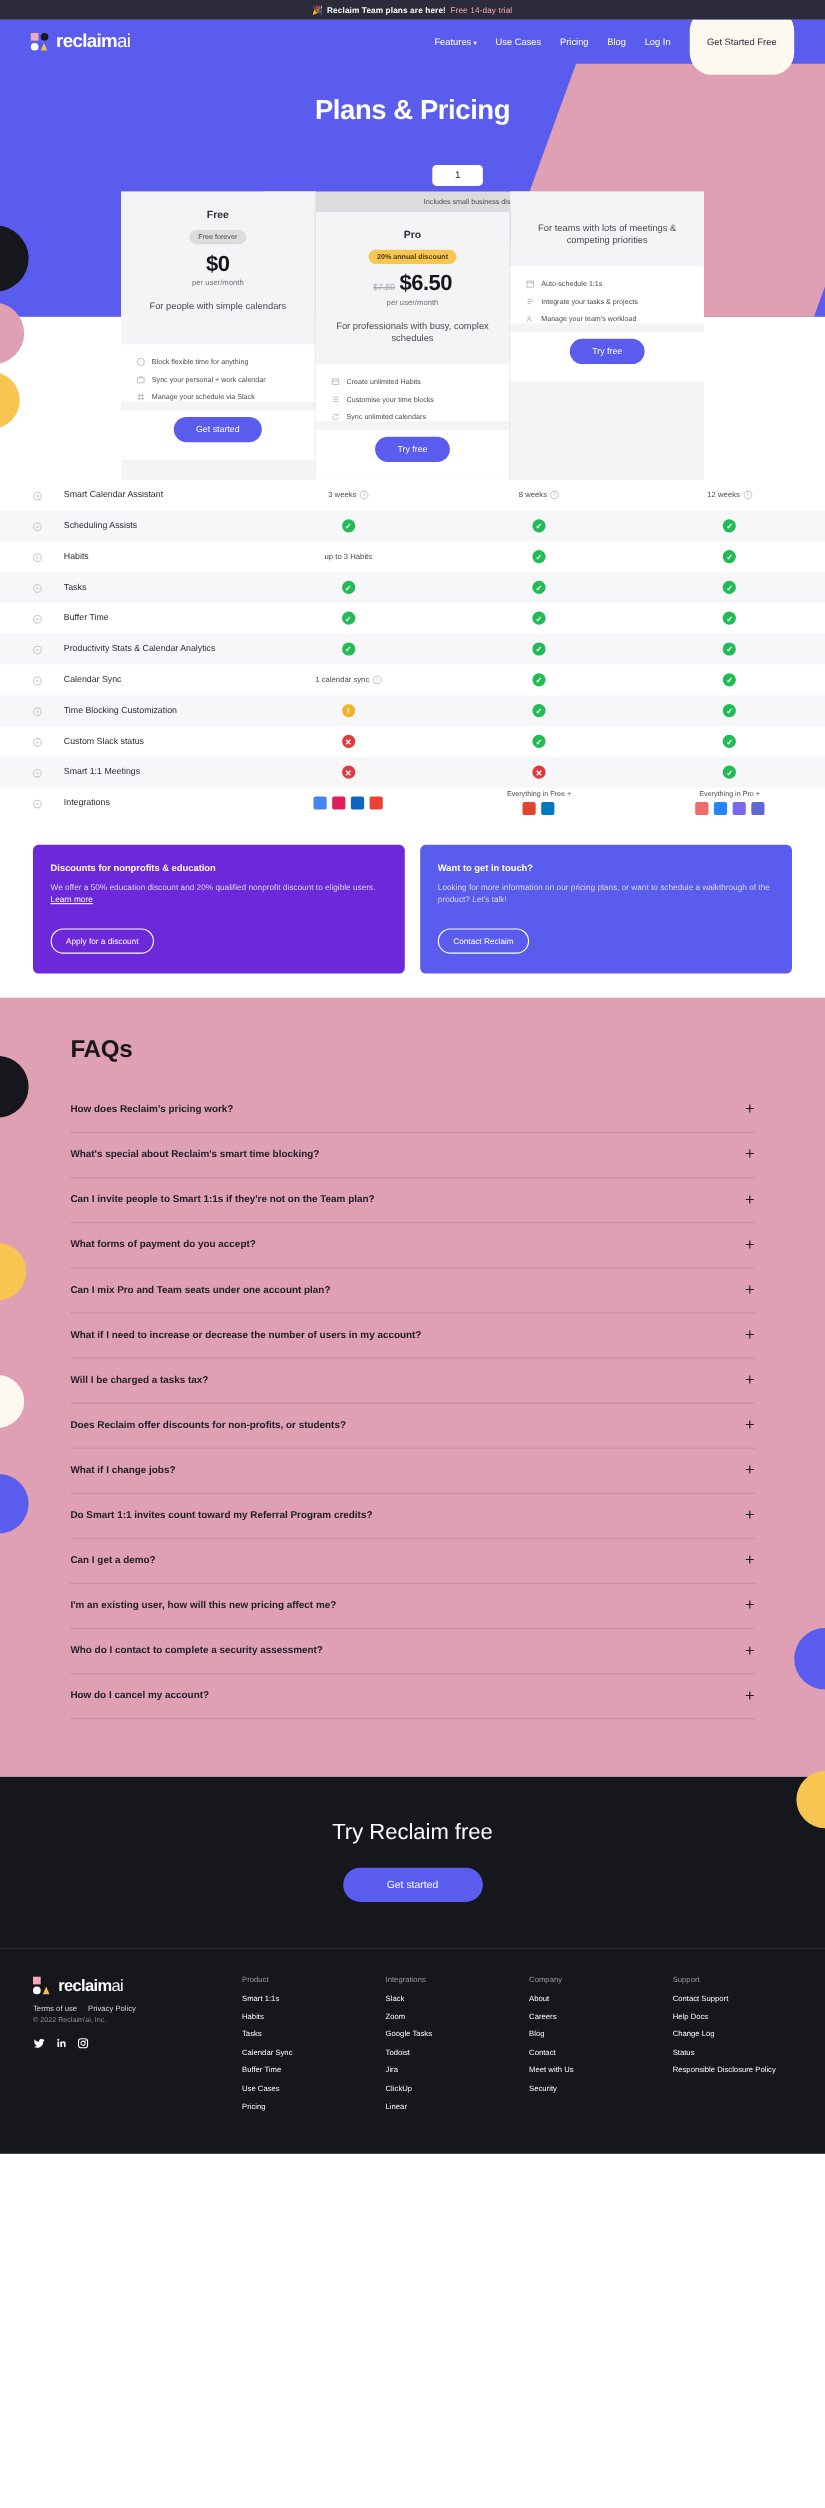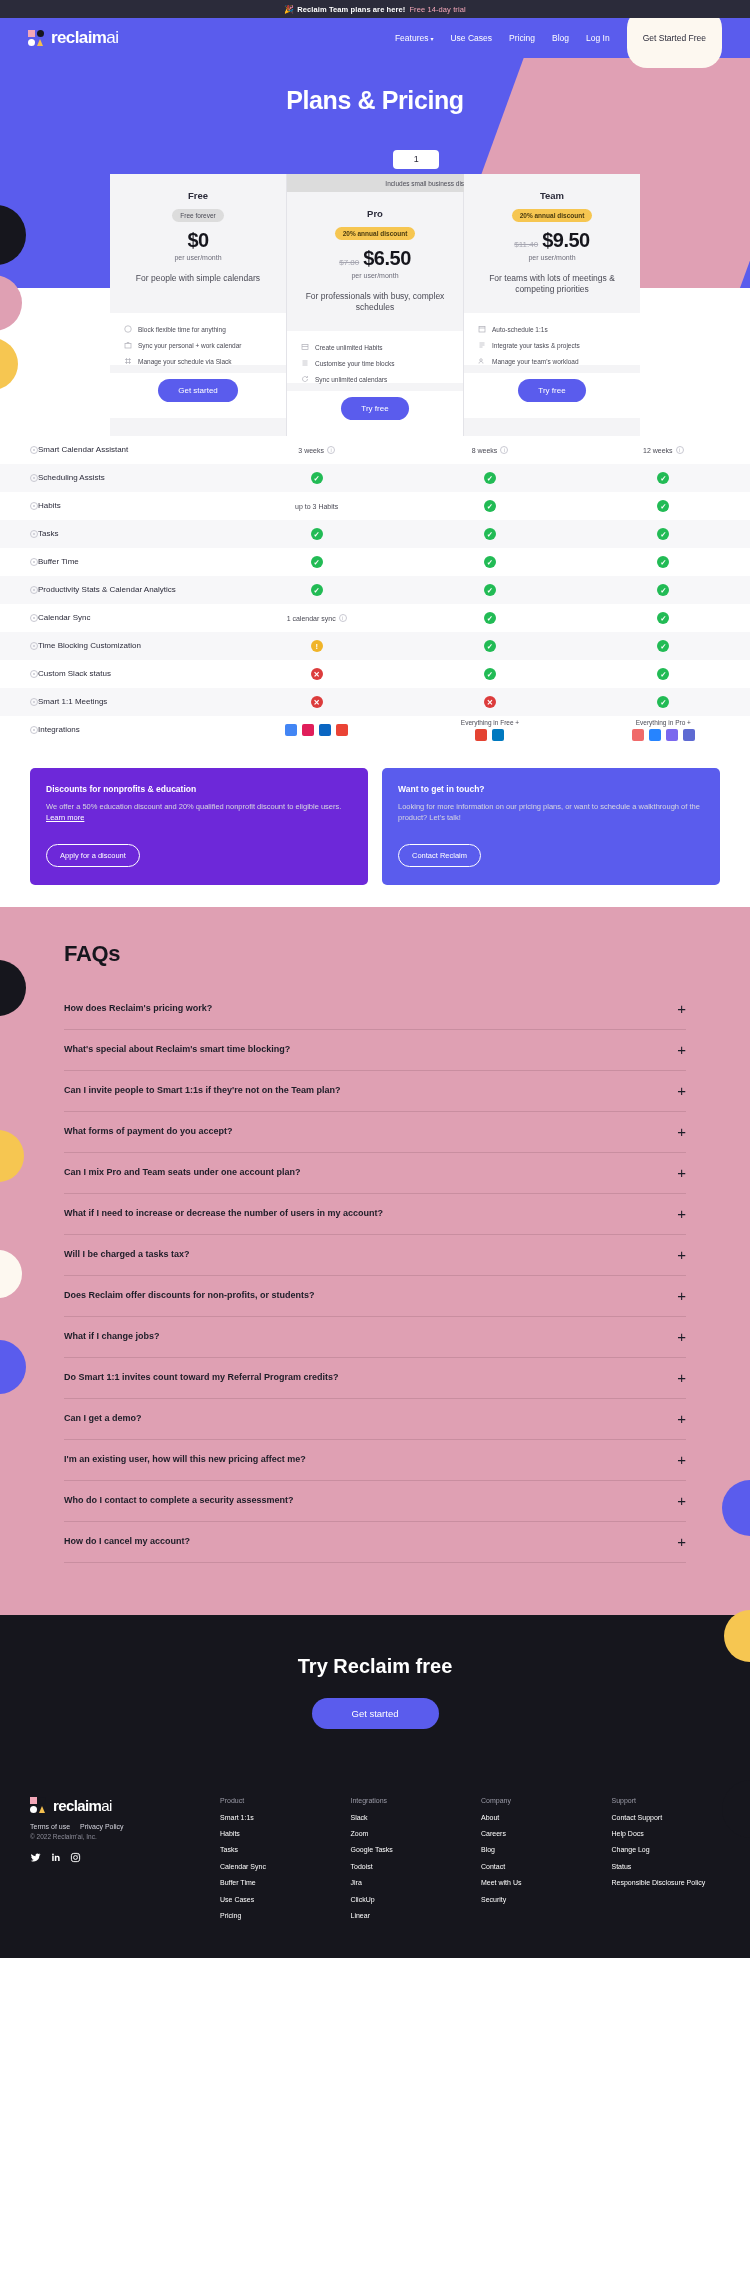--- a/index.html
+++ b/index.html
@@ -99,21 +99,21 @@
   .card-btn-wrap { background:#fff; margin:0 -10px; padding:6px 0 16px; text-align:center; }
   .card-btn {
     background:#5a5ced; color:#fff; border:none; border-radius:20px;
     font-family:inherit; font-size:8px; font-weight:500; padding:7px 20px; cursor:pointer;
   }
 
   
   .cmp { margin-top:0; }
   .cmp-row { display:flex; align-items:center; min-height:28px; }
   .cmp-row.alt { background:#f7f7f9; }
-  .cmp-name { width:230px; display:flex; align-items:center; gap:0; padding:6px 0 6px 30px; }
+  .cmp-name { width:230px; display:flex; align-items:flex-end; gap:20px; padding:6px 0 6px 30px; }
   .cmp-name .nm { font-size:8px; color:#2b2b3a; line-height:1.3; }
   .circ { width:8px; height:8px; border-radius:50%; border:1px solid #c9c9d2; flex:none; position:relative;}
   .circ:after{content:"";position:absolute;left:2px;top:2px;width:2px;height:2px;border-radius:50%;background:#c9c9d2;}
   .cmp-col { flex:1; display:flex; align-items:center; justify-content:center; gap:3px;}
   .cmp-col .txt { font-size:7px; color:#4a4a55; white-space:nowrap;}
   .mark { width:12px; height:12px; border-radius:50%; display:flex; align-items:center; justify-content:center; color:#fff; font-size:7.5px; font-weight:700;}
   .mark.ok { background:#22bb55; }
   .mark.no { background:#dc3c3c; }
   .mark.warn { background:#f0b429; }
   .info-i { width:8px;height:8px;border-radius:50%;border:1px solid #c9c9d2;color:#b5b5bf;font-size:5.5px;display:inline-flex;align-items:center;justify-content:center;}
@@ -134,21 +134,21 @@
   
   .faq-sec { background:#dfa0b3; margin-top:22px; padding:34px 0 52px; position:relative; overflow:hidden;}
   .faq-inner { padding:0 64px; position:relative; z-index:3;}
   .faq-title { font-size:22px; font-weight:700; color:#16161d; margin-bottom:22px; letter-spacing:-.3px;}
   .faq-item { border-bottom:1px solid #c98ea0; padding:12px 0 13px; display:flex; align-items:center; cursor:pointer;justify-content:space-between;}
   .faq-q { font-size:9px; font-weight:600; color:#1d1d28; }
   .faq-plus { margin-left:auto; font-size:15px; color:#1d1d28; line-height:1; font-weight:300;}
 
   
   .tryfree { background:#16161d; text-align:center; padding:40px 0 42px; }
-  .tryfree h3 { color:#fff; font-size:20px; font-weight:700; margin-bottom:20px; }
+  .tryfree h3 { color:#fff; font-size:20px; font-weight:400; margin-bottom:20px; }
   .tryfree .btn { background:#5a5ced; color:#fff; border:none; border-radius:20px; font-family:inherit; font-size:9.5px; padding:10px 40px; cursor:pointer;}
 
   
   .footer { background:#16161d; padding:26px 30px 30px; display:flex; }
   .f-left { width:190px; }
   .f-logo { display:flex; align-items:center; gap:5px; margin-bottom:9px;}
   .f-logo .logo-text { font-size:15px; }
   .f-legal { font-size:7px; color:#d7d7e0; margin-bottom:3px; }
   .f-legal a { color:#d7d7e0; text-decoration:none; margin-right:8px;}
   .f-copy { font-size:6.5px; color:#8d8d99; margin-bottom:12px;}
@@ -292,29 +292,20 @@
               </svg>
             <span>Sync unlimited calendars</span>
           </div>
         </div>
         <div class="card-btn-wrap">
           <button class="card-btn">Try free</button>
         </div>
       </div>
 
       <div class="card">
-        <div class="card-head">
-          <div class="card-title">Team</div>
-          <div class="pill gold">20% annual discount</div>
-          <div class="price-row">
-            <span class="price-old">$11.40</span>
-            <span class="price">$9.50</span>
-          </div>
-          <div class="price-sub">per user/month</div>
-        </div>
         <div class="card-desc">For teams with lots of meetings &amp; competing priorities</div>
         <div class="card-feats">
           <div class="feat">
             <svg class="feat-ic" viewBox="0 0 16 16" fill="none" stroke="#7a7a88" stroke-width="1.4">
                 <rect x="2" y="3" width="12" height="11"></rect>
                 <path d="M2 6h12"></path>
               </svg>
             <span>Auto-schedule 1:1s</span>
           </div>
           <div class="feat">

